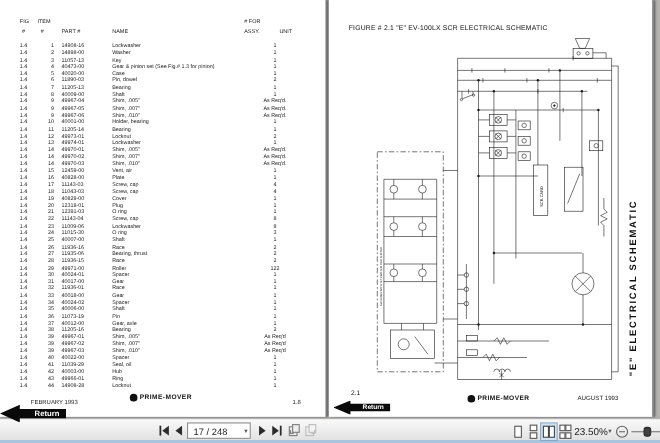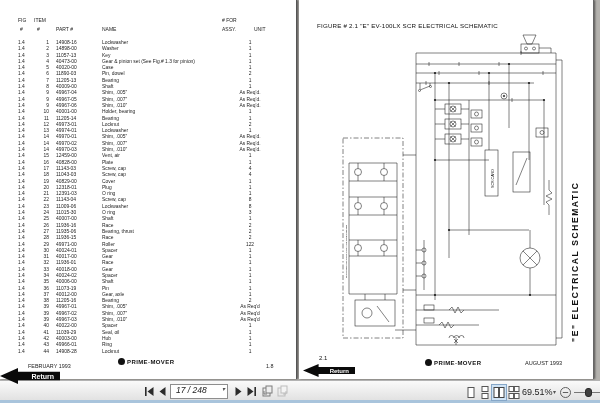--- a/index.html
+++ b/index.html
@@ -40,21 +40,21 @@
   .rfoot-page{position:absolute;left:20px;top:355px;font-size:6px;color:#111;}
   .lp-brand{position:absolute;left:118px;top:358px;}
   .rp-brand{position:absolute;left:126px;top:359px;}
 
   
   .toolbar{position:absolute;left:0;top:380px;width:600px;height:23px;
     background:linear-gradient(#fafafa,#e2e2e2);border-top:1px solid #b3b3b3;
     border-bottom:3px solid #a9c4dc;box-sizing:border-box;}
   .tbtn{position:absolute;top:4px;width:13px;height:13px;border:none;background:transparent;padding:0;cursor:pointer;}
   .page-box{position:absolute;left:170px;top:3px;width:58px;height:15px;background:#fff;
-    border:1px solid #8e8e8e;box-sizing:border-box;display:flex;align-items:flex-start;font-style:italic;}
+    border:1px solid #8e8e8e;box-sizing:border-box;display:flex;align-items:center;}
   .page-box .pval{font-size:8.5px;color:#222;padding-left:5px;flex:1;}
   .page-box .caret{font-size:6px;color:#555;padding-right:2px;}
   .viewbtn{position:absolute;top:4px;width:14px;height:15px;border:none;background:transparent;padding:0;cursor:pointer;}
   .viewbtn.sel{background:#cfe3f5;outline:1px solid #86a7c8;}
   .zoom-pct{position:absolute;left:522px;top:6px;font-size:9px;color:#222;}
   .zoom-caret{position:absolute;left:553px;top:7px;font-size:6px;color:#555;}
   .slider-track{position:absolute;left:574px;top:11px;width:26px;height:1px;background:#777;}
   .slider-knob{position:absolute;left:585px;top:7px;width:7px;height:9px;border-radius:3px;
     background:#3f3f3f;border:1px solid #2a2a2a;box-sizing:border-box;cursor:pointer;}
 </style>
@@ -690,21 +690,21 @@
   </button>
   <button class="viewbtn" style="left:507px" title="Two pages continuous">
     <svg width="14" height="15" viewBox="0 0 14 15">
       <rect x="2" y="1.5" width="4.6" height="5" fill="#fff" stroke="#555"></rect>
       <rect x="7.4" y="1.5" width="4.6" height="5" fill="#fff" stroke="#555"></rect>
       <rect x="2" y="8.5" width="4.6" height="5" fill="#fff" stroke="#555"></rect>
       <rect x="7.4" y="8.5" width="4.6" height="5" fill="#fff" stroke="#555"></rect>
     </svg>
   </button>
 
-  <span class="zoom-pct">69.51%</span>
+  <span class="zoom-pct">23.50%</span>
   <span class="zoom-caret">▾</span>
 
   <button class="tbtn" style="left:559px;top:5px" title="Zoom out">
     <svg width="13" height="13" viewBox="0 0 13 13">
       <circle cx="6.5" cy="6.5" r="5" fill="none" stroke="#606060"></circle>
       <line x1="3.8" y1="6.5" x2="9.2" y2="6.5" stroke="#606060"></line>
     </svg>
   </button>
   <div class="slider-track"></div>
   <div class="slider-knob"></div>

